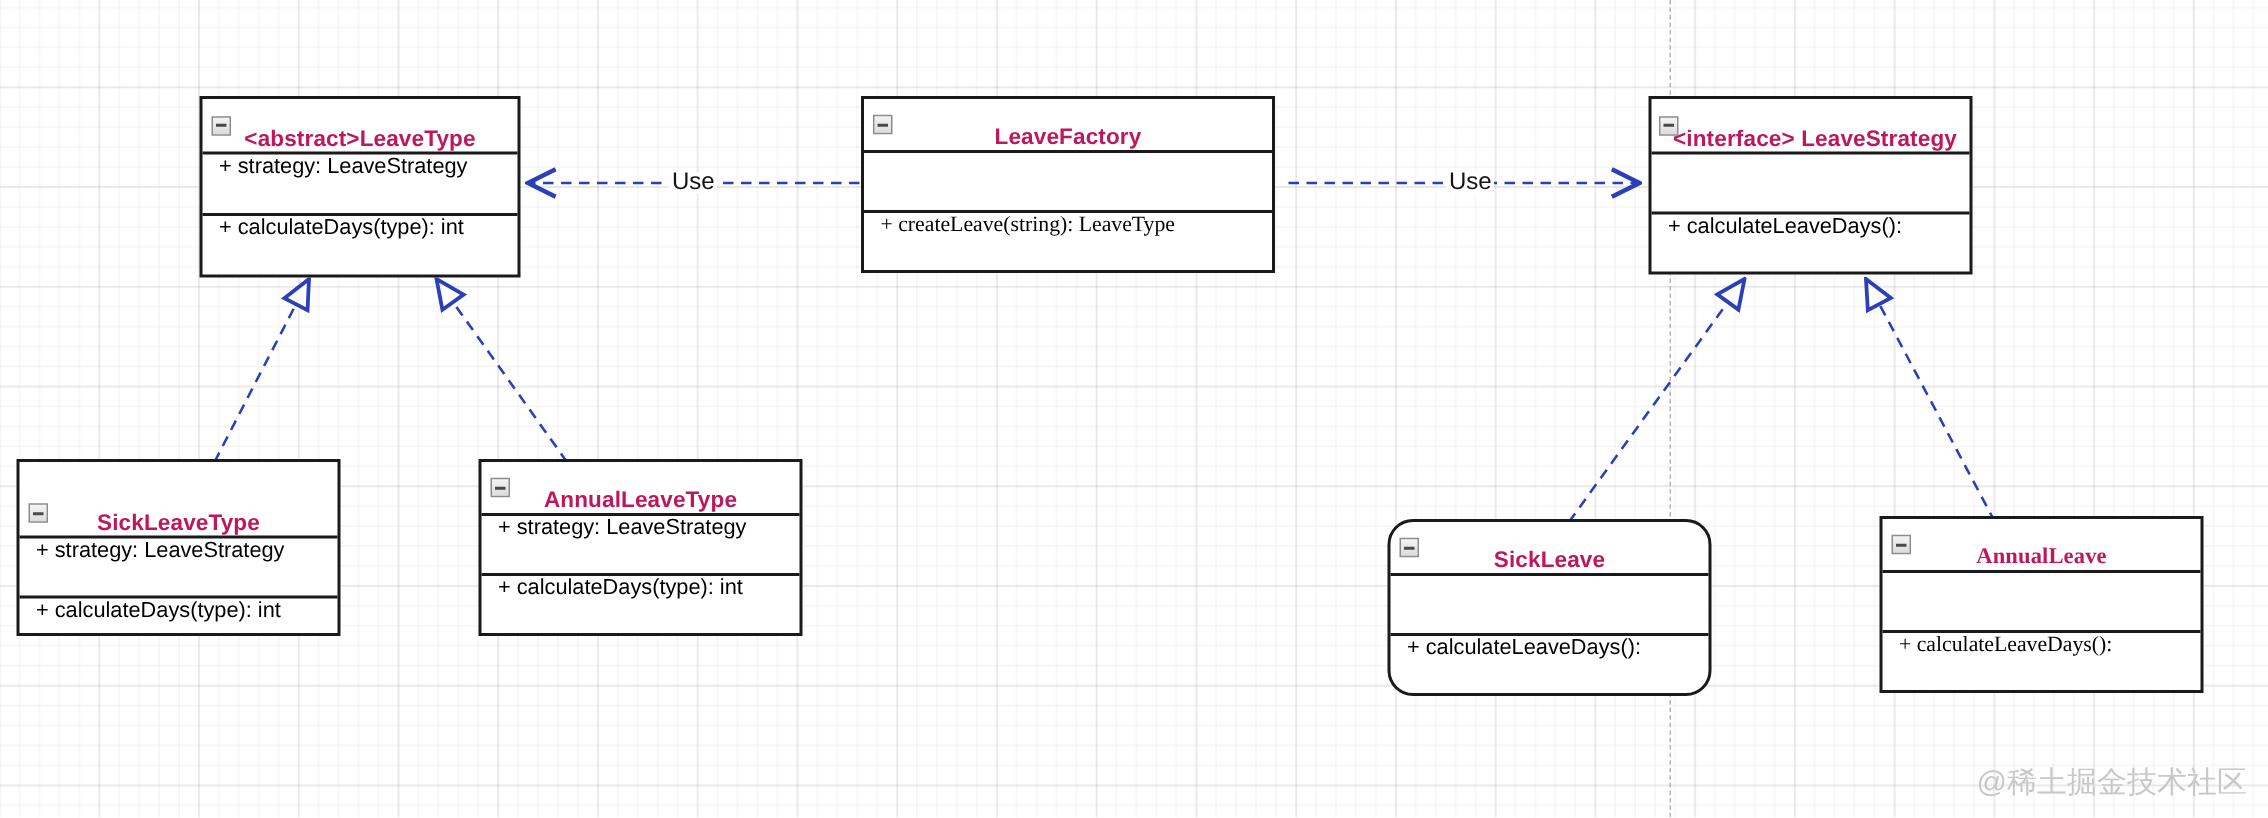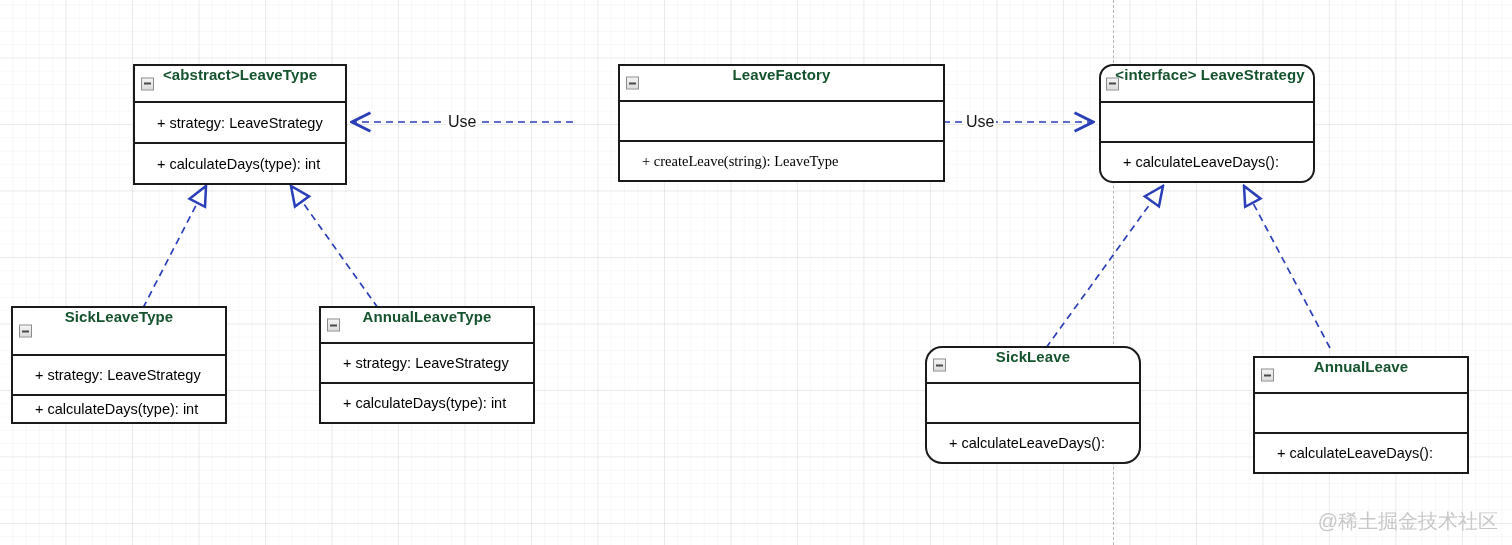--- a/index.html
+++ b/index.html
@@ -53,35 +53,34 @@
     box-sizing: border-box;
     background: #ffffff;
     border: 2px solid #1a1a1a;
     display: flex;
     flex-direction: column;
   }
   .uml-header {
     position: relative;
     box-sizing: border-box;
     display: flex;
-    align-items: flex-start;
+    align-items: flex-end;
     justify-content: center;
     font-weight: bold;
     font-size: 15px;
-    color: #14532d;
+    color: #be185d;
     letter-spacing: 0.1px;
     border-bottom: 2px solid #1a1a1a;
     white-space: nowrap;
   }
   .uml-compartment {
     position: relative;
     box-sizing: border-box;
     display: flex;
-    align-items: center;
-    padding-left: 22px;
+    padding-left: 11px;
     font-size: 14.5px;
     color: #000000;
     white-space: nowrap;
   }
   .uml-compartment.divided {
     border-bottom: 2px solid #1a1a1a;
   }
 
   
   .collapse-icon {
@@ -179,48 +178,48 @@
       <span>&lt;abstract&gt;LeaveType</span>
     </div>
     <div class="uml-compartment divided" style="height:41px;">
       <span>+ strategy: LeaveStrategy</span>
     </div>
     <div class="uml-compartment" style="flex:1;">
       <span>+ calculateDays(type): int</span>
     </div>
   </div>
 
-  <div class="uml-class" style="left:574px; top:64px; width:327px; height:118px;margin-left:44px;">
+  <div class="uml-class" style="left:574px; top:64px; width:276px; height:118px;">
     <div class="uml-header" style="height:36px;">
       <span class="collapse-icon"></span>
       <span>LeaveFactory</span>
     </div>
     <div class="uml-compartment divided" style="height:40px;">
       <span></span>
     </div>
     <div class="uml-compartment" style="flex:1;font-family:Liberation Serif, serif;">
       <span>+ createLeave(string): LeaveType</span>
     </div>
   </div>
 
-  <div class="uml-class" style="left:1099px; top:64px; width:216px; height:119px;border-radius:14px;">
+  <div class="uml-class" style="left:1099px; top:64px; width:216px; height:119px;">
     <div class="uml-header" style="height:37px;">
       <span class="collapse-icon" style="left:5px;"></span>
       <span style="margin-left:6px;">&lt;interface&gt; LeaveStrategy</span>
     </div>
     <div class="uml-compartment divided" style="height:40px;">
       <span></span>
     </div>
     <div class="uml-compartment" style="flex:1;">
       <span>+ calculateLeaveDays():</span>
     </div>
   </div>
 
   <div class="uml-class" style="left:11px; top:306px; width:216px; height:118px;">
-    <div class="uml-header" style="height:48px;">
+    <div class="uml-header" style="height:32px;margin-top:19px;">
       <span class="collapse-icon"></span>
       <span>SickLeaveType</span>
     </div>
     <div class="uml-compartment divided" style="height:40px;">
       <span>+ strategy: LeaveStrategy</span>
     </div>
     <div class="uml-compartment" style="flex:1;">
       <span>+ calculateDays(type): int</span>
     </div>
   </div>
@@ -244,21 +243,21 @@
       <span>SickLeave</span>
     </div>
     <div class="uml-compartment divided" style="height:40px;">
       <span></span>
     </div>
     <div class="uml-compartment" style="flex:1;">
       <span>+ calculateLeaveDays():</span>
     </div>
   </div>
 
-  <div class="uml-class" style="left:1253px; top:356px; width:216px; height:118px;">
+  <div class="uml-class" style="left:1253px; top:344px; width:216px; height:118px;font-family:Liberation Serif, serif;">
     <div class="uml-header" style="height:36px;">
       <span class="collapse-icon"></span>
       <span>AnnualLeave</span>
     </div>
     <div class="uml-compartment divided" style="height:40px;">
       <span></span>
     </div>
     <div class="uml-compartment" style="flex:1;">
       <span>+ calculateLeaveDays():</span>
     </div>

